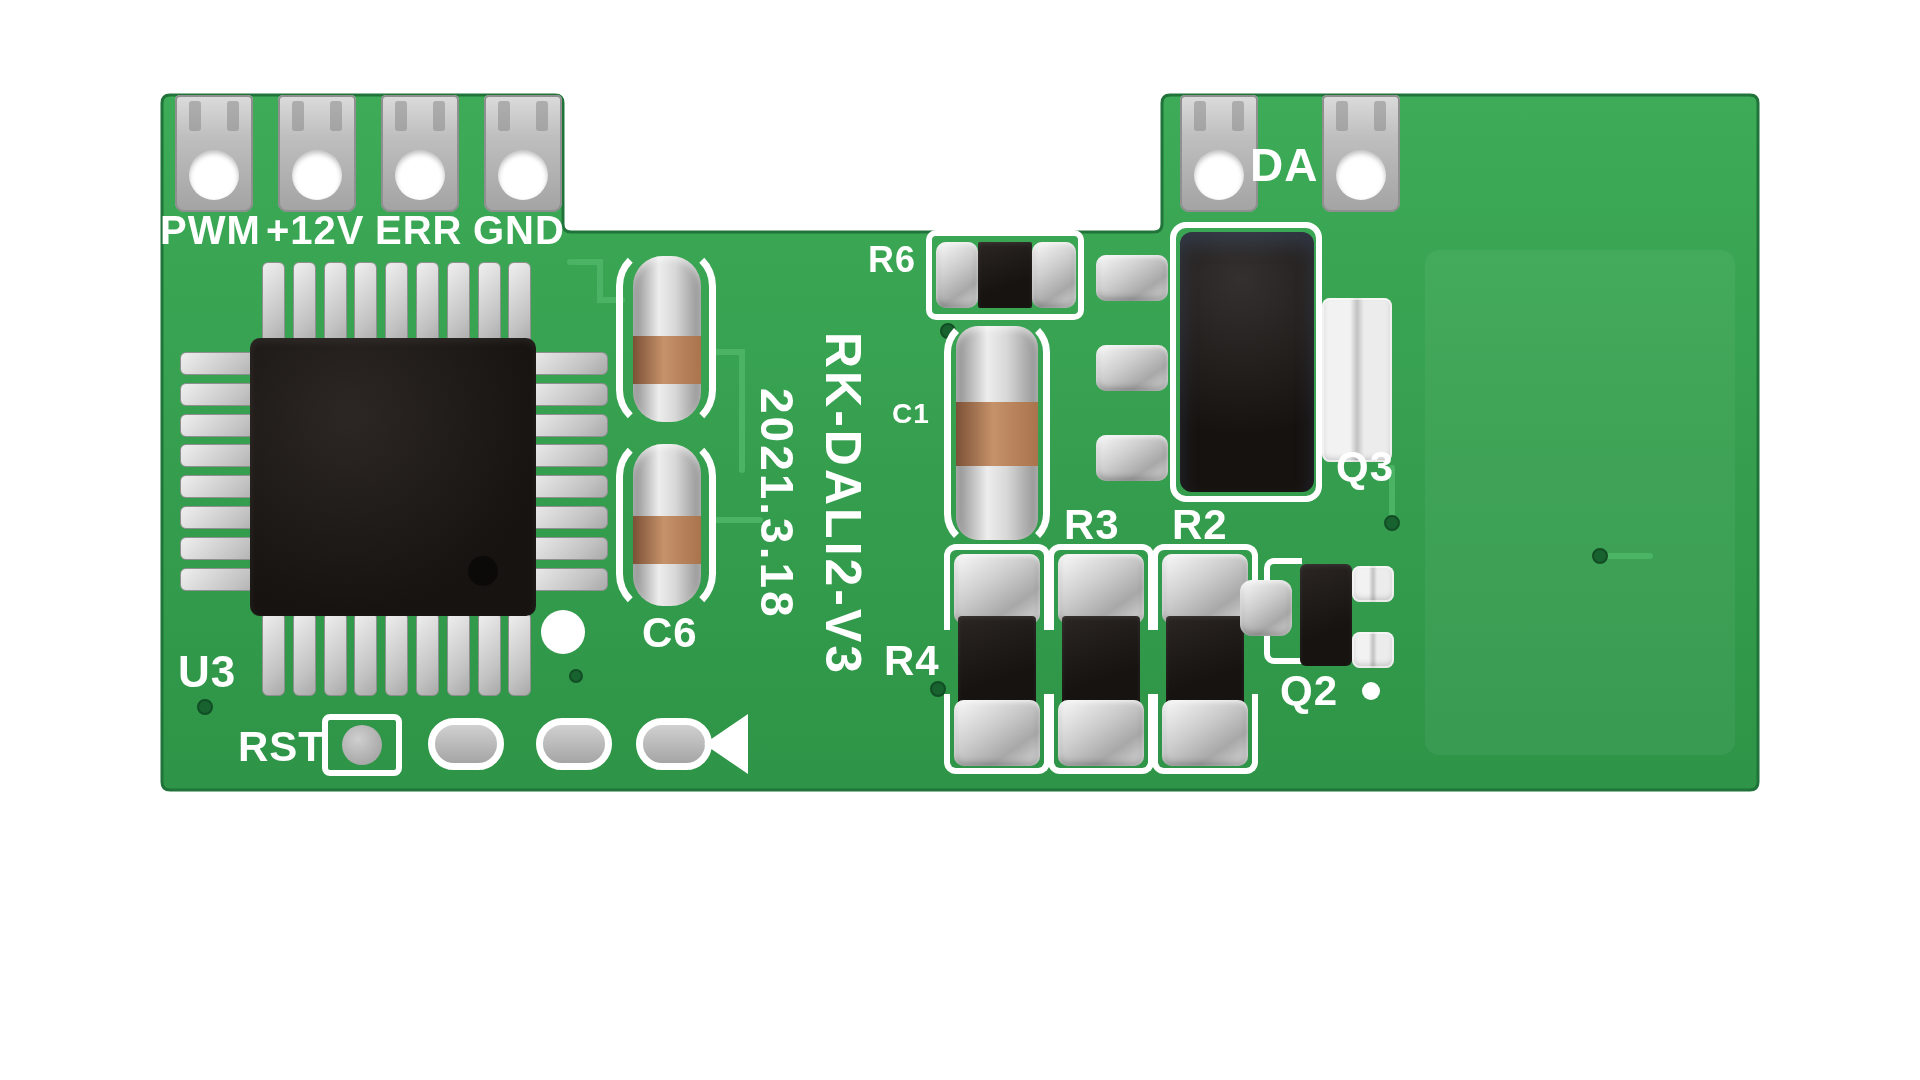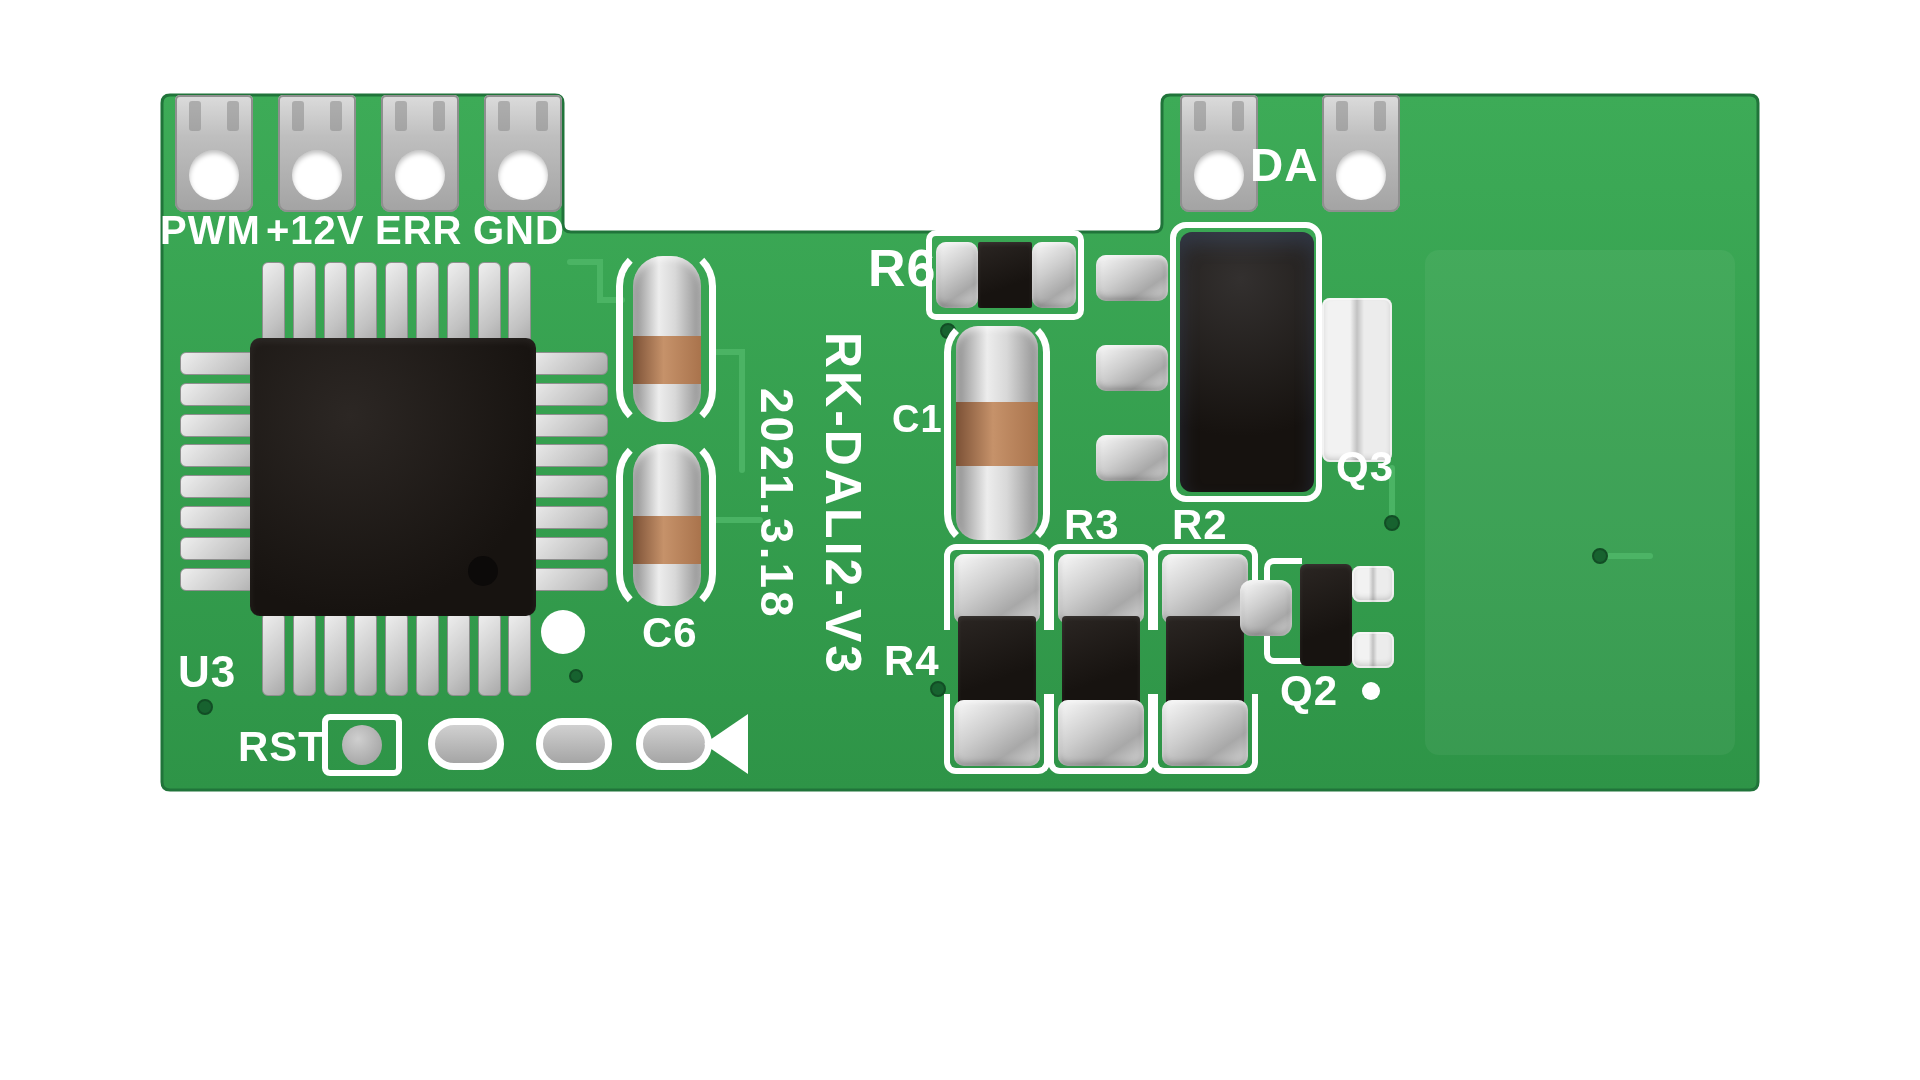--- a/index.html
+++ b/index.html
@@ -266,22 +266,22 @@
 
   <div class="lbl" style="left:160px; top:210px; font-size:40px;">PWM</div>
   <div class="lbl" style="left:266px; top:210px; font-size:40px;">+12V</div>
   <div class="lbl" style="left:375px; top:210px; font-size:40px;">ERR</div>
   <div class="lbl" style="left:473px; top:210px; font-size:40px;">GND</div>
   <div class="lbl" style="left:1250px; top:142px; font-size:46px;">DA</div>
 
   <div class="lbl" style="left:178px; top:650px; font-size:44px;">U3</div>
   <div class="lbl" style="left:238px; top:726px; font-size:42px;">RST</div>
   <div class="lbl" style="left:642px; top:612px; font-size:42px;">C6</div>
-  <div class="lbl" style="left:868px; top:242px; font-size:52px;">R6</div>
-  <div class="lbl" style="left:892px; top:400px; font-size:38px;">C1</div>
+  <div class="lbl" style="left:868px; top:242px; font-size:36px;">R6</div>
+  <div class="lbl" style="left:892px; top:400px; font-size:28px;">C1</div>
   <div class="lbl" style="left:1064px; top:504px; font-size:42px;">R3</div>
   <div class="lbl" style="left:1172px; top:504px; font-size:42px;">R2</div>
   <div class="lbl" style="left:884px; top:640px; font-size:42px;">R4</div>
   <div class="lbl" style="left:1336px; top:446px; font-size:42px;">Q3</div>
   <div class="lbl" style="left:1280px; top:670px; font-size:42px;">Q2</div>
 
   <div class="lbl vlbl" style="left:868px; top:332px; font-size:50px;">RK-DALI2-V3</div>
   <div class="lbl vlbl" style="left:800px; top:388px; font-size:46px;">2021.3.18</div>
 
 </div>

